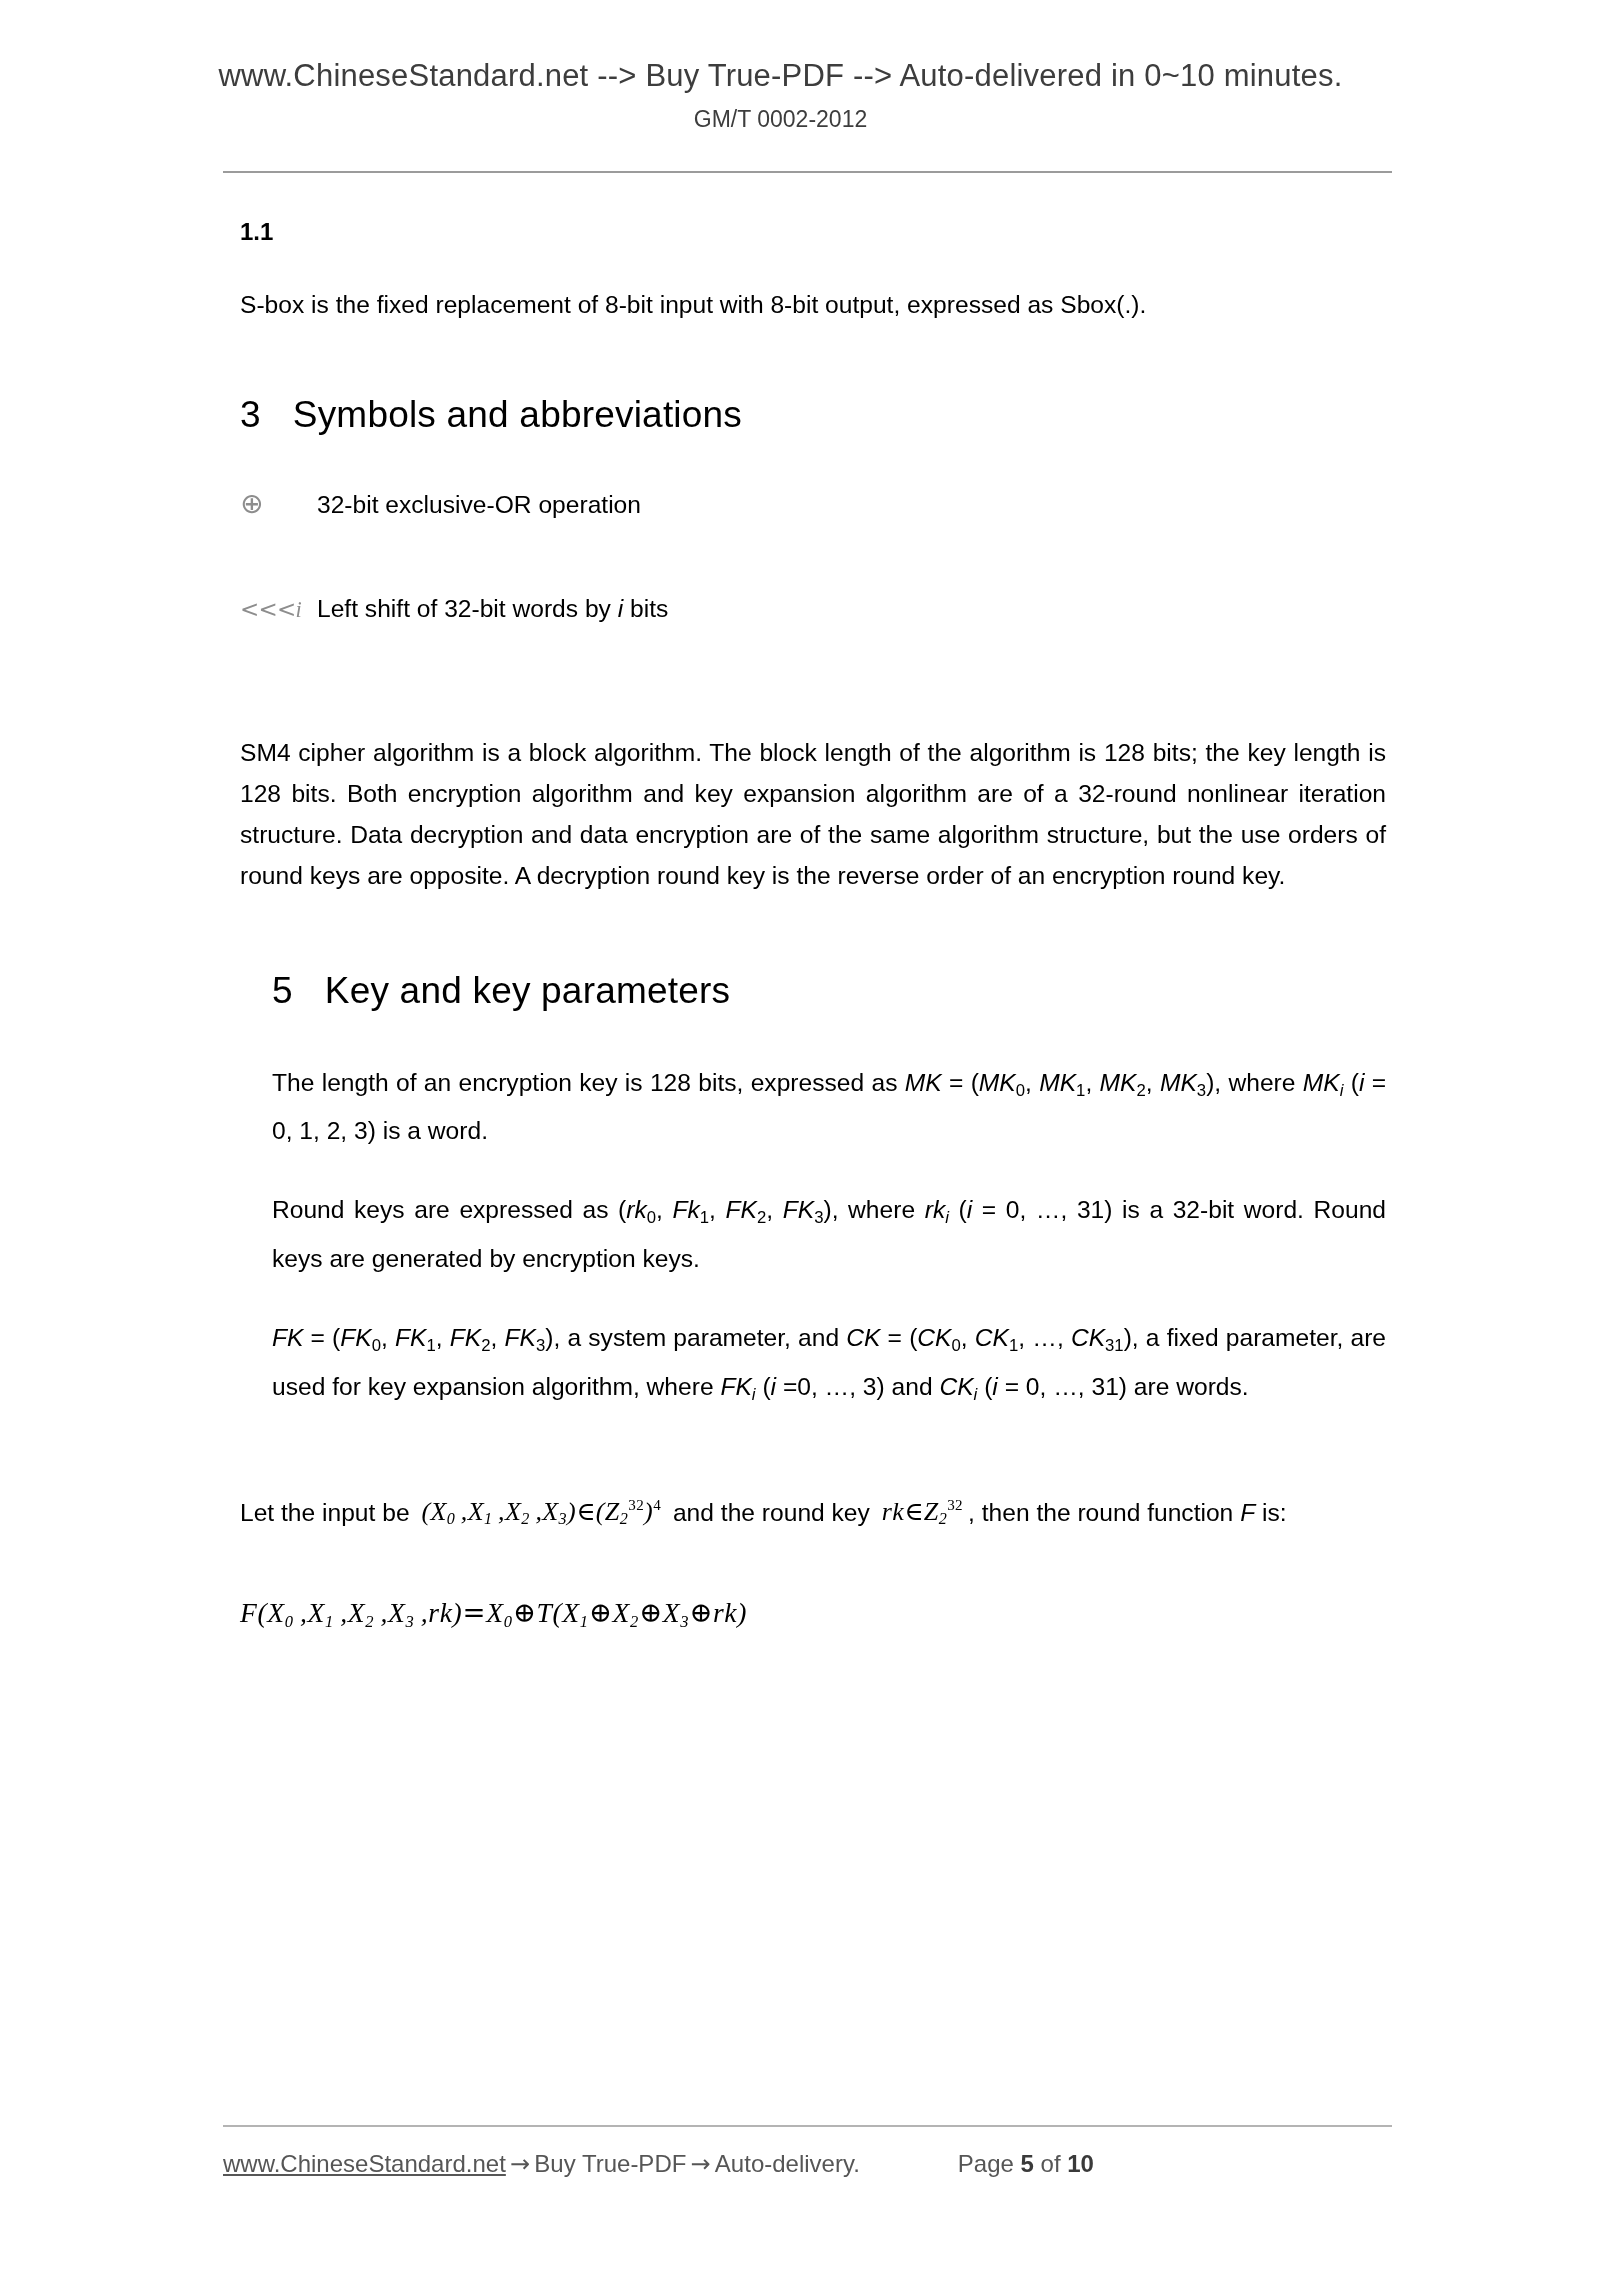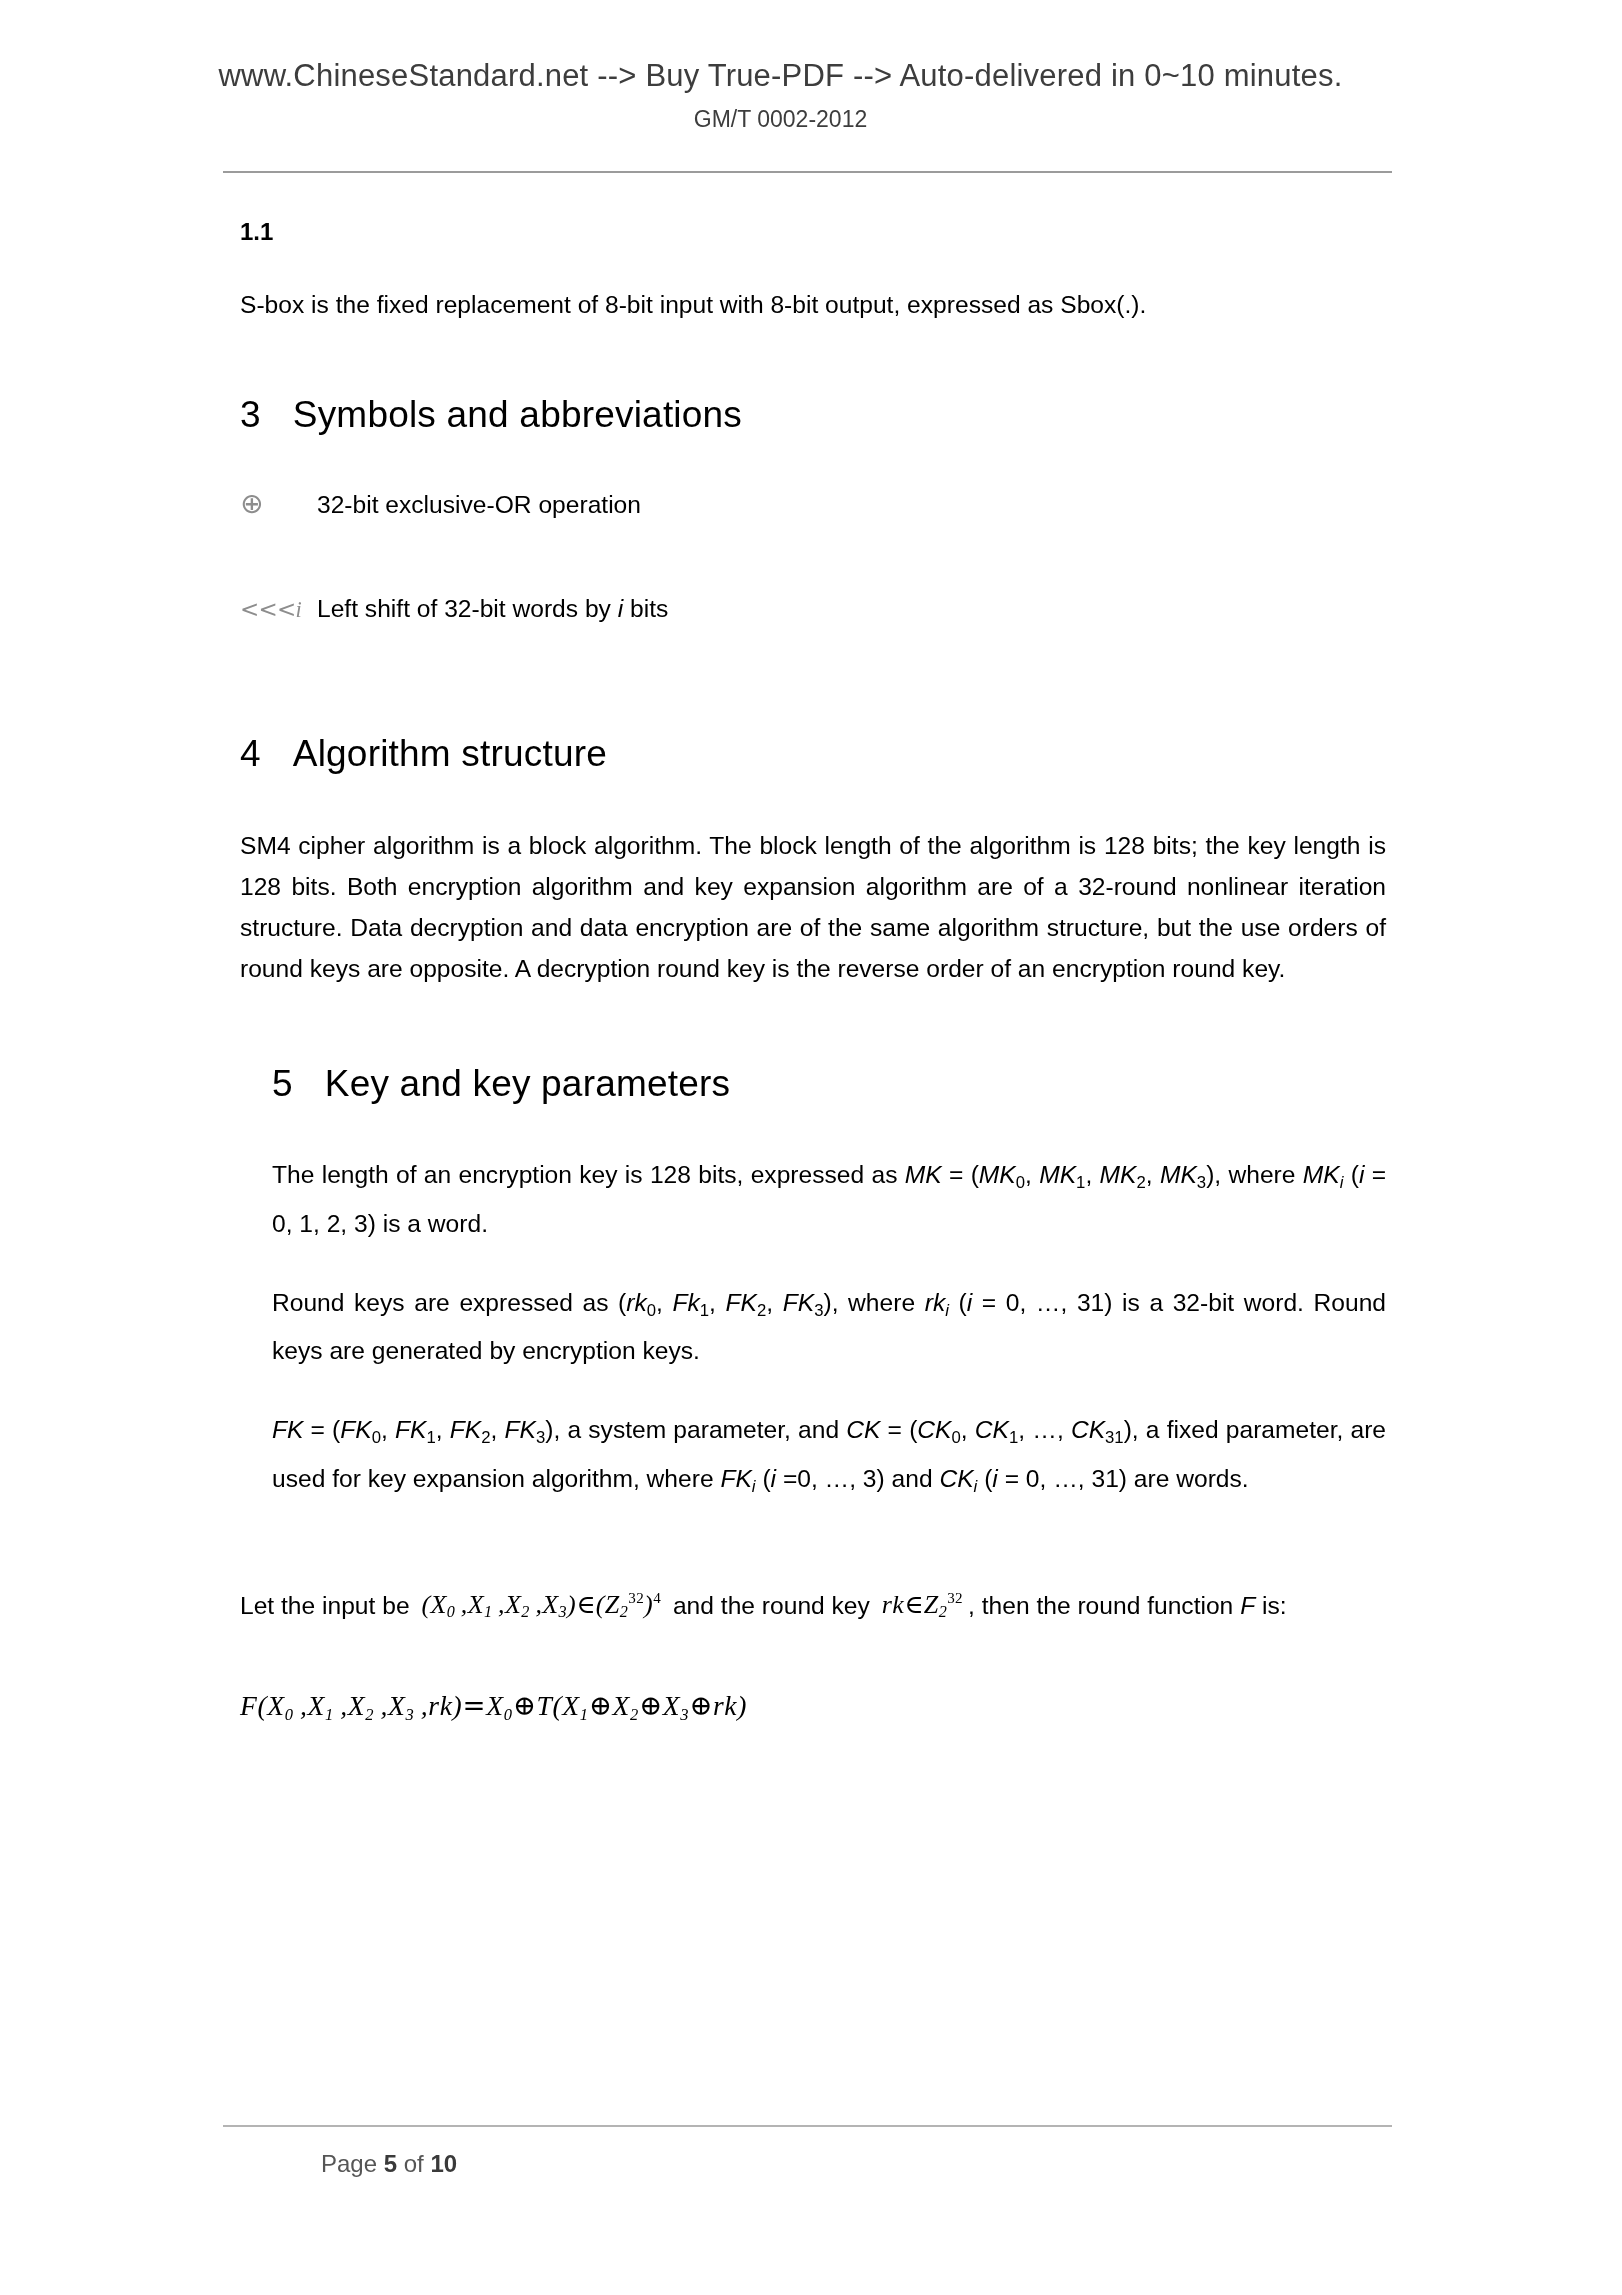--- a/index.html
+++ b/index.html
@@ -240,21 +240,20 @@
           <div class="symbol-desc">32-bit exclusive-OR operation</div>
         </div>
         <div class="symbol-row">
           <div class="symbol-glyph shift"><span>&lt;&lt;&lt;</span><i>i</i></div>
           <div class="symbol-desc"><span>Left shift of 32-bit words by </span><i>i</i><span> bits</span></div>
         </div>
       </div>
     </div>
 
     <div class="sec-block-4">
-      <h1 class="sec"><span>4</span><span class="sec-num-gap"></span><span>Algorithm structure</span></h1>
       <div class="body-text para" style="margin-top:48px">SM4 cipher algorithm is a block algorithm. The block length of the algorithm is 128 bits; the key length is 128 bits. Both encryption algorithm and key expansion algorithm are of a 32-round nonlinear iteration structure. Data decryption and data encryption are of the same algorithm structure, but the use orders of round keys are opposite. A decryption round key is the reverse order of an encryption round key.</div>
     </div>
 
     <div class="sec-block-5">
       <h1 class="sec"><span>5</span><span class="sec-num-gap"></span><span>Key and key parameters</span></h1>
 
       <div class="body-text para" style="margin-top:48px"><span>The length of an encryption key is 128 bits, expressed as </span><span class="ital">MK</span><span> = (</span><span class="ital">MK</span><span class="sub-up">0</span><span>, </span><span class="ital">MK</span><span class="sub-up">1</span><span>, </span><span class="ital">MK</span><span class="sub-up">2</span><span>, </span><span class="ital">MK</span><span class="sub-up">3</span><span>), where </span><span class="ital">MK</span><span class="sub">i</span><span> (</span><span class="ital">i</span><span> = 0, 1, 2, 3) is a word.</span></div>
 
       <div class="body-text para"><span>Round keys are expressed as (</span><span class="ital">rk</span><span class="sub-up">0</span><span>, </span><span class="ital">Fk</span><span class="sub-up">1</span><span>, </span><span class="ital">FK</span><span class="sub-up">2</span><span>, </span><span class="ital">FK</span><span class="sub-up">3</span><span>), where </span><span class="ital">rk</span><span class="sub">i</span><span> (</span><span class="ital">i</span><span> = 0, …, 31) is a 32-bit word. Round keys are generated by encryption keys.</span></div>
 
@@ -266,17 +265,18 @@
 
       <div class="body-text" style="margin-top:43px"><span>Let the input be </span><span class="mathser inline-math">(<span>X</span><sub>0</sub> ,<span>X</span><sub>1</sub> ,<span>X</span><sub>2</sub> ,<span>X</span><sub>3</sub>)<span class="op">∈</span>(<span>Z</span><sub>2</sub><sup>32</sup>)<sup>4</sup></span><span> and the round key </span><span class="mathser inline-math"><span>rk</span><span class="op">∈</span><span>Z</span><sub>2</sub><sup>32</sup></span><span>, then the round function </span><span class="ital">F</span><span> is:</span></div>
 
       <div class="display-math"><span>F</span>(<span>X</span><sub>0</sub> ,<span>X</span><sub>1</sub> ,<span>X</span><sub>2</sub> ,<span>X</span><sub>3</sub> ,<span>rk</span>)<span class="op">=</span><span>X</span><sub>0</sub><span class="op">⊕</span><span>T</span>(<span>X</span><sub>1</sub><span class="op">⊕</span><span>X</span><sub>2</sub><span class="op">⊕</span><span>X</span><sub>3</sub><span class="op">⊕</span><span>rk</span>)</div>
     </div>
 
   </div>
 
   <div class="footer-rule"></div>
   <div class="footer">
+    <div class="footer-left"><span class="footer-link">www.ChineseStandard.net</span><span class="footer-arrow">→</span><span>Buy True-PDF</span><span class="footer-arrow">→</span><span>Auto-delivery.</span></div>
     <div class="footer-right"><span>Page</span>&nbsp;<b>5</b>&nbsp;<span>of</span>&nbsp;<b>10</b></div>
   </div>
 
 </div>
 
 
 </body></html>

